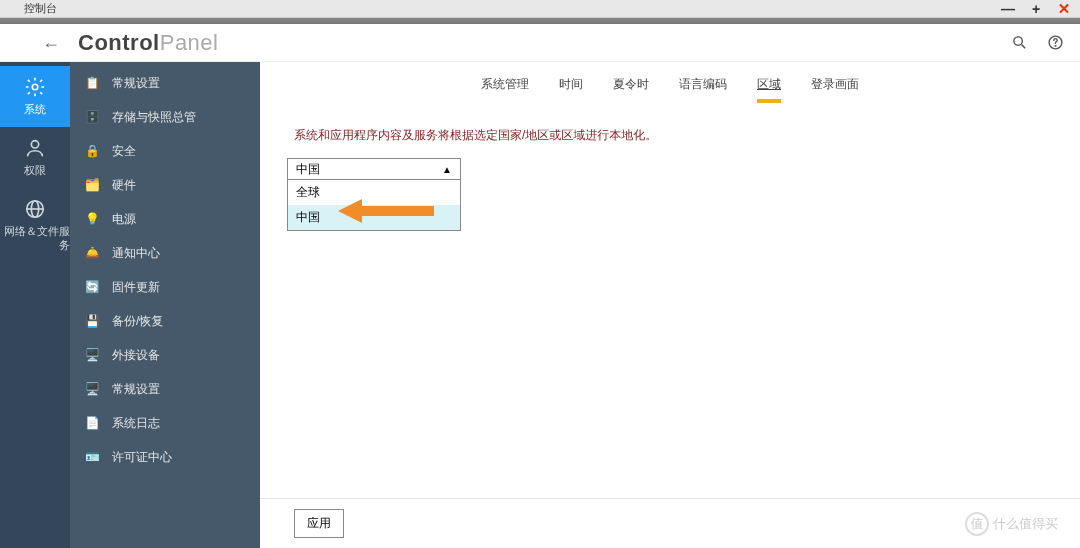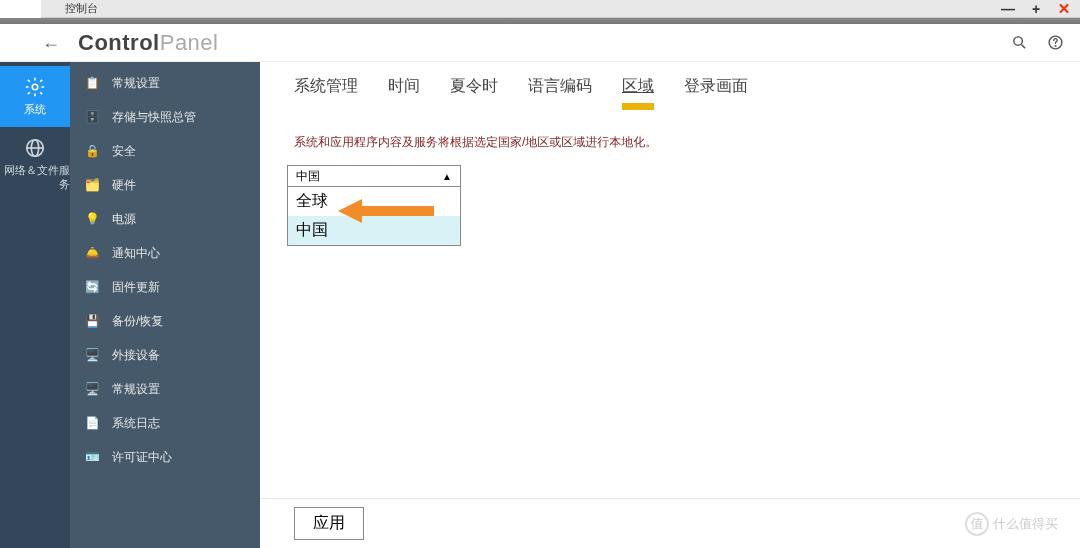--- a/index.html
+++ b/index.html
@@ -6,21 +6,20 @@
     body {
       font-family: "Microsoft YaHei", Arial, sans-serif;
       font-size: 12px;
       width: 1080px; height: 548px;
       background: #fff; overflow: hidden; position: relative;
     }
     .window-titlebar {
       height: 18px; background: #e8e8e8; border-bottom: 1px solid #ccc;
       display: flex; align-items: center; justify-content: space-between;
       padding: 0 4px 0 24px;
-      margin-left: 41px;
     }
     .title-left { display: flex; align-items: center; gap: 6px; }
     .title-text { font-size: 11px; color: #333; }
     .win-controls { display: flex; gap: 16px; align-items: center; padding-right: 6px; }
     .win-icon { width: 12px; height: 12px; display: flex; align-items: center; justify-content: center; font-weight: bold; font-size: 14px; cursor: pointer; }
     .win-min { color: #333; }
     .win-plus { color: #333; }
     .win-close { color: #e30; font-size: 15px; }
     .toolbar-row {
       height: 6px; background: linear-gradient(#888, #777);
@@ -53,49 +52,49 @@
     .mid-item {
       display: flex; align-items: center; padding: 8px 14px; gap: 10px;
       cursor: pointer; font-size: 12px;
     }
     .mid-icon { width: 18px; height: 18px; display: flex; align-items: center; justify-content: center; }
     .content {
       flex: 1; background: #fff; position: relative; display: flex; flex-direction: column;
     }
     .tabs {
       display: flex; gap: 30px; padding: 14px 34px 0 34px;
-      font-size: 16px; color: #444;
+      font-size: 12px; color: #444; justify-content: center;
     }
     .tab { padding-bottom: 6px; cursor: pointer; }
-    .tab.active { border-bottom: 7px solid #eab308; font-weight: 500; text-decoration: underline; }
+    .tab.active { border-bottom: 4px solid #eab308; font-weight: 500; text-decoration: underline; }
     .desc { padding: 24px 34px 14px; color: #7f1d1d; font-size: 12px; }
     .select-wrap { padding: 0 27px; position: relative; }
     .select-box {
       width: 174px; height: 22px; border: 1px solid #888; display: flex;
       align-items: center; padding: 0 8px; justify-content: space-between;
       cursor: pointer; font-size: 12px;
     }
     .select-box .caret { font-size: 10px; }
     .dropdown {
       width: 174px; border: 1px solid #888; border-top: none; background: #fff;
       position: relative;
     }
-    .opt { padding: 4px 8px; cursor: pointer; font-size: 16px; }
+    .opt { padding: 4px 8px; cursor: pointer; font-size: 12px; }
     .opt.highlight { background: #d9f2f6; }
     .arrow-pointer {
       position: absolute; left: 338px; top: 197px; pointer-events: none;
     }
     .footer {
       position: absolute; bottom: 0; left: 0; right: 0; height: 50px;
       border-top: 1px solid #e5e5e5; display: flex; align-items: center;
       padding: 0 34px;
     }
     .btn-apply {
-      border: 1px solid #888; padding: 5px 18px; background: #fff; cursor: pointer;
-      font-size: 16px;
+      border: 1px solid #888; padding: 5px 12px; background: #fff; cursor: pointer;
+      font-size: 12px;
     }
     .watermark {
       position: absolute; right: 22px; bottom: 12px; color: #ccc;
       font-size: 13px; display: flex; align-items: center; gap: 4px;
       font-weight: 500;
     }
     .watermark .circle {
       width: 24px; height: 24px; border: 2px solid #ddd; border-radius: 50%;
       display: flex; align-items: center; justify-content: center; font-size: 13px;
     }
@@ -145,20 +144,29 @@
         <svg viewBox="0 0 24 24" width="22" height="22" fill="none" stroke="#fff" stroke-width="1.8">
             <circle cx="12" cy="12" r="3"></circle>
             <path d="M12 2v3M12 19v3M4.2 4.2l2.1 2.1M17.7 17.7l2.1 2.1M2 12h3M19 12h3M4.2 19.8l2.1-2.1M17.7 6.3l2.1-2.1"></path>
           </svg>
       </span>
       <span>系统</span>
     </div>
     <div class="nav-item">
       <span class="nav-icon">
         <svg viewBox="0 0 24 24" width="22" height="22" fill="none" stroke="#cfd6dd" stroke-width="1.8">
+            <circle cx="12" cy="8" r="4"></circle>
+            <path d="M4 21c0-4 4-6 8-6s8 2 8 6"></path>
+          </svg>
+      </span>
+      <span>权限</span>
+    </div>
+    <div class="nav-item">
+      <span class="nav-icon">
+        <svg viewBox="0 0 24 24" width="22" height="22" fill="none" stroke="#cfd6dd" stroke-width="1.8">
             <circle cx="12" cy="12" r="9"></circle>
             <ellipse cx="12" cy="12" rx="4" ry="9"></ellipse>
             <line x1="3" y1="12" x2="21" y2="12"></line>
           </svg>
       </span>
       <span style="text-align:right;line-height:1.3">网络＆文件服务</span>
     </div>
   </div>
 
   <div class="sidebar-mid">

